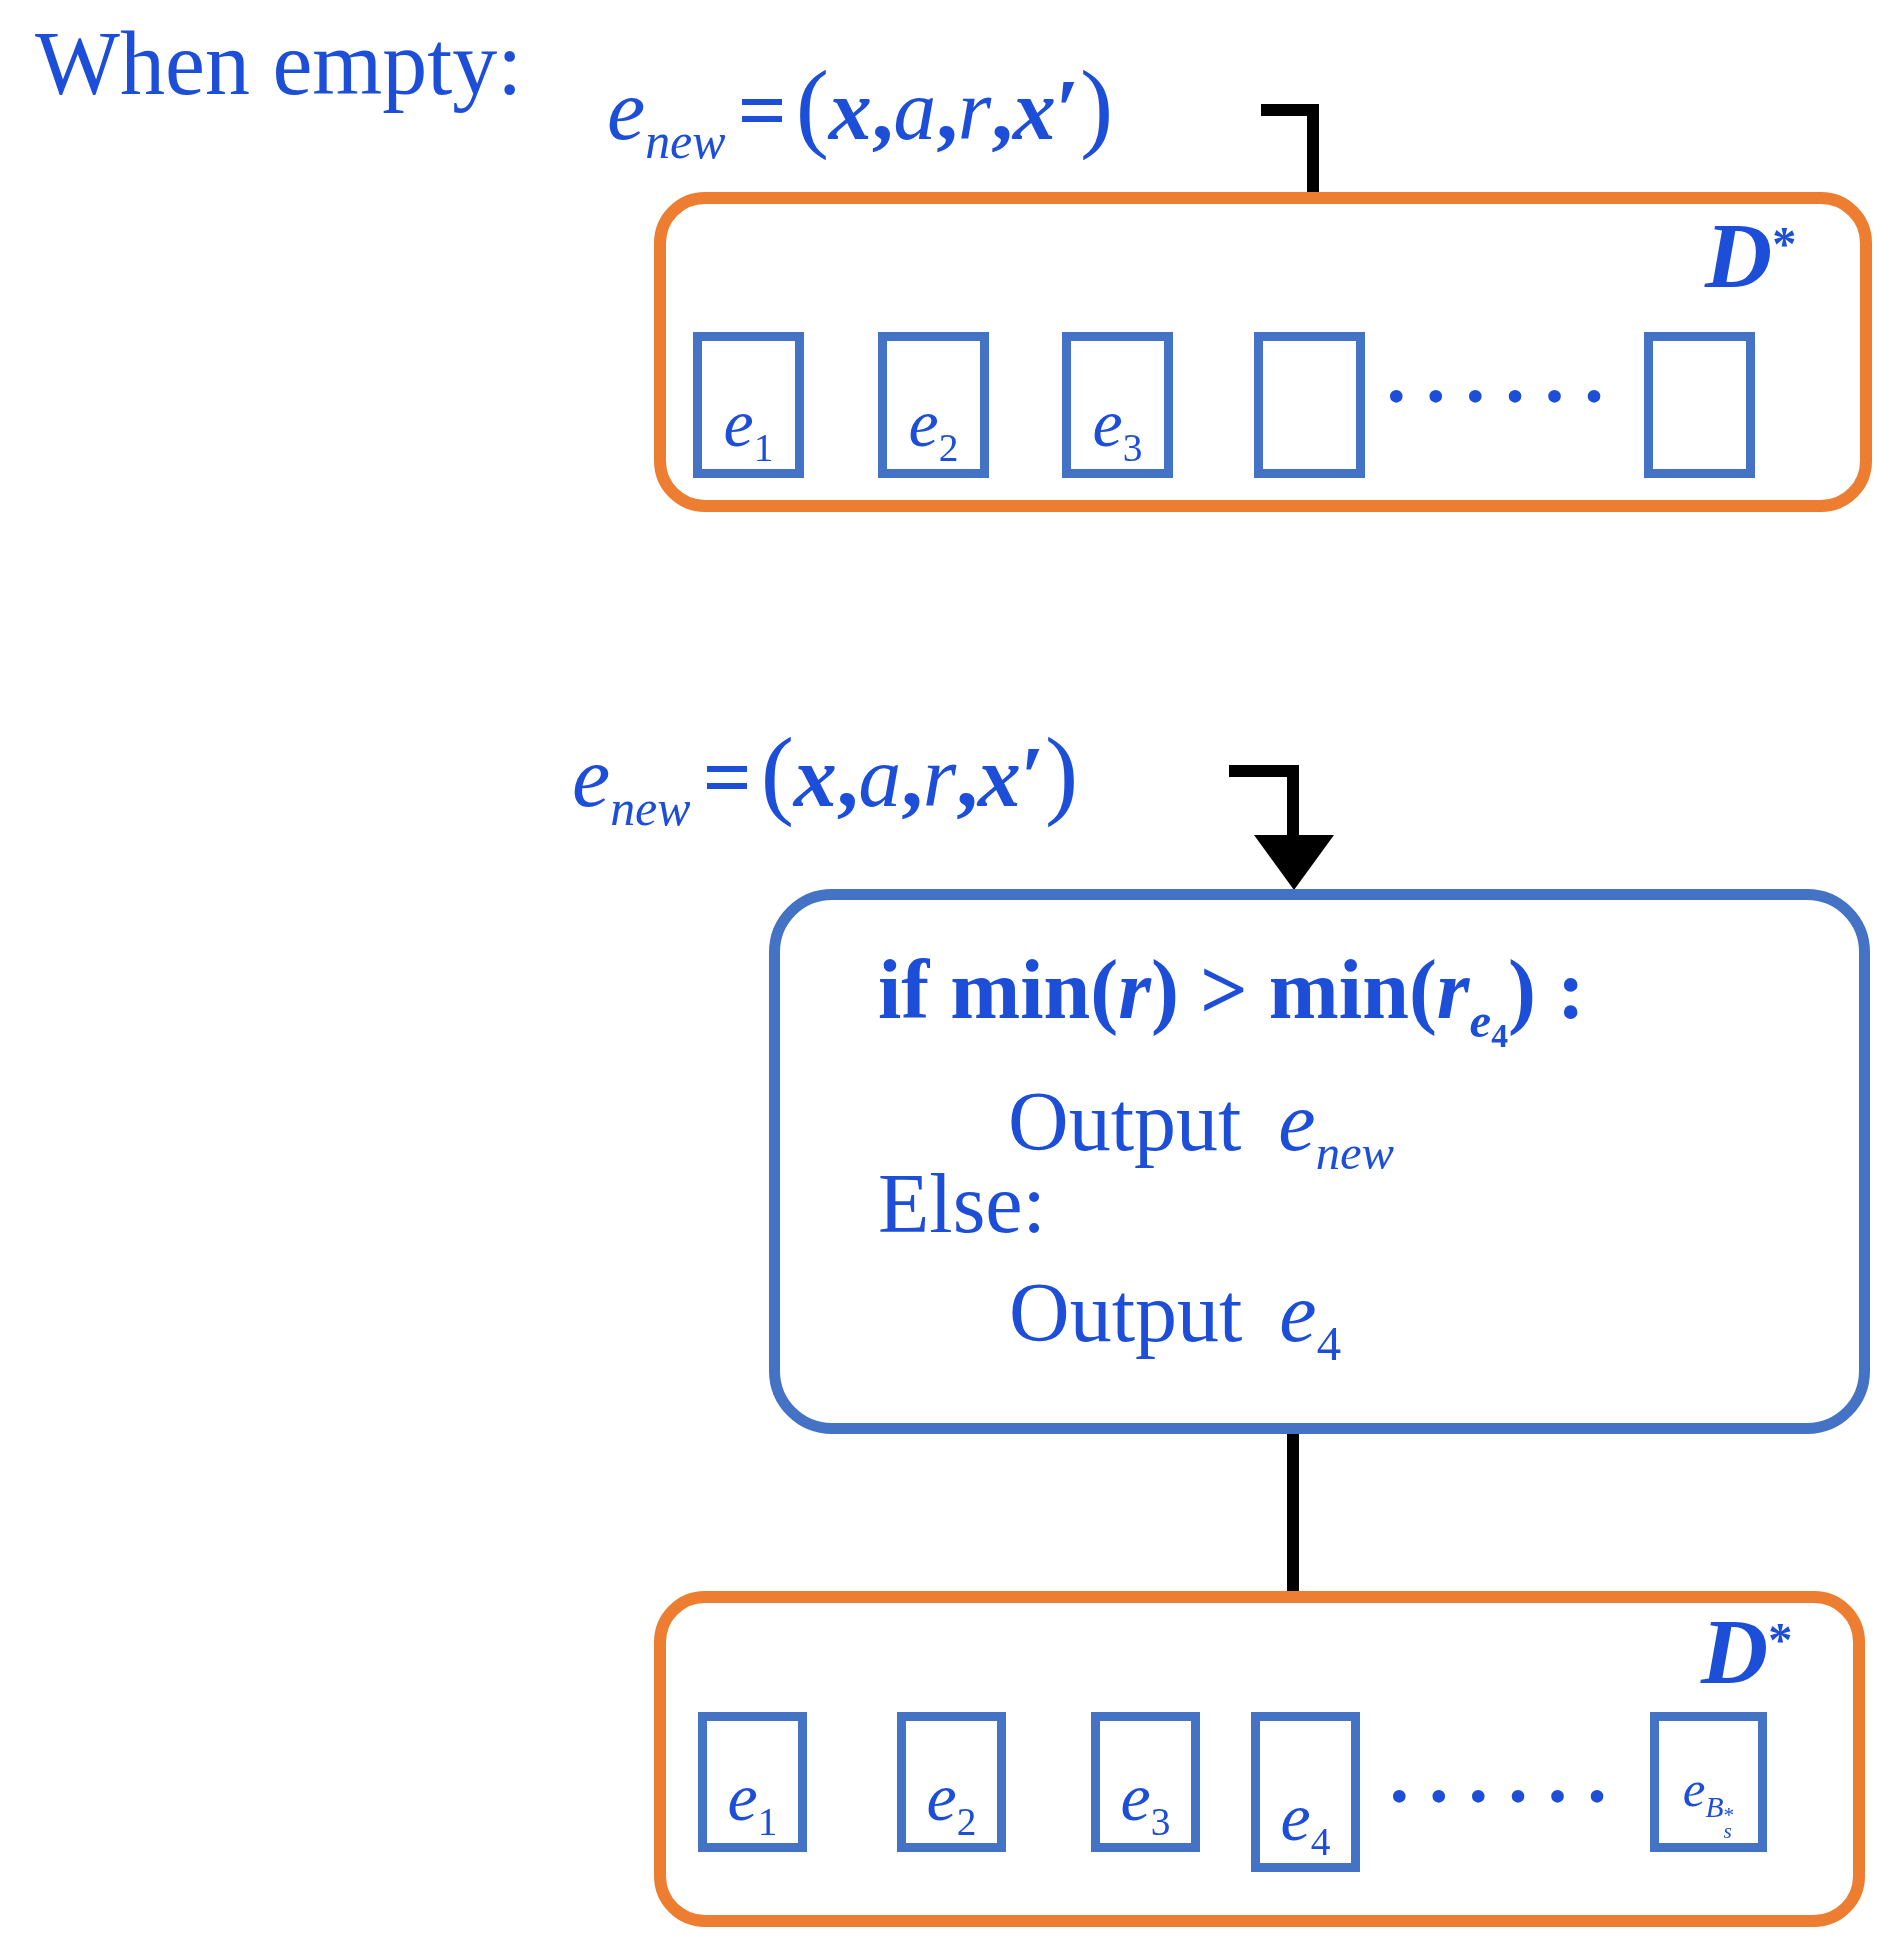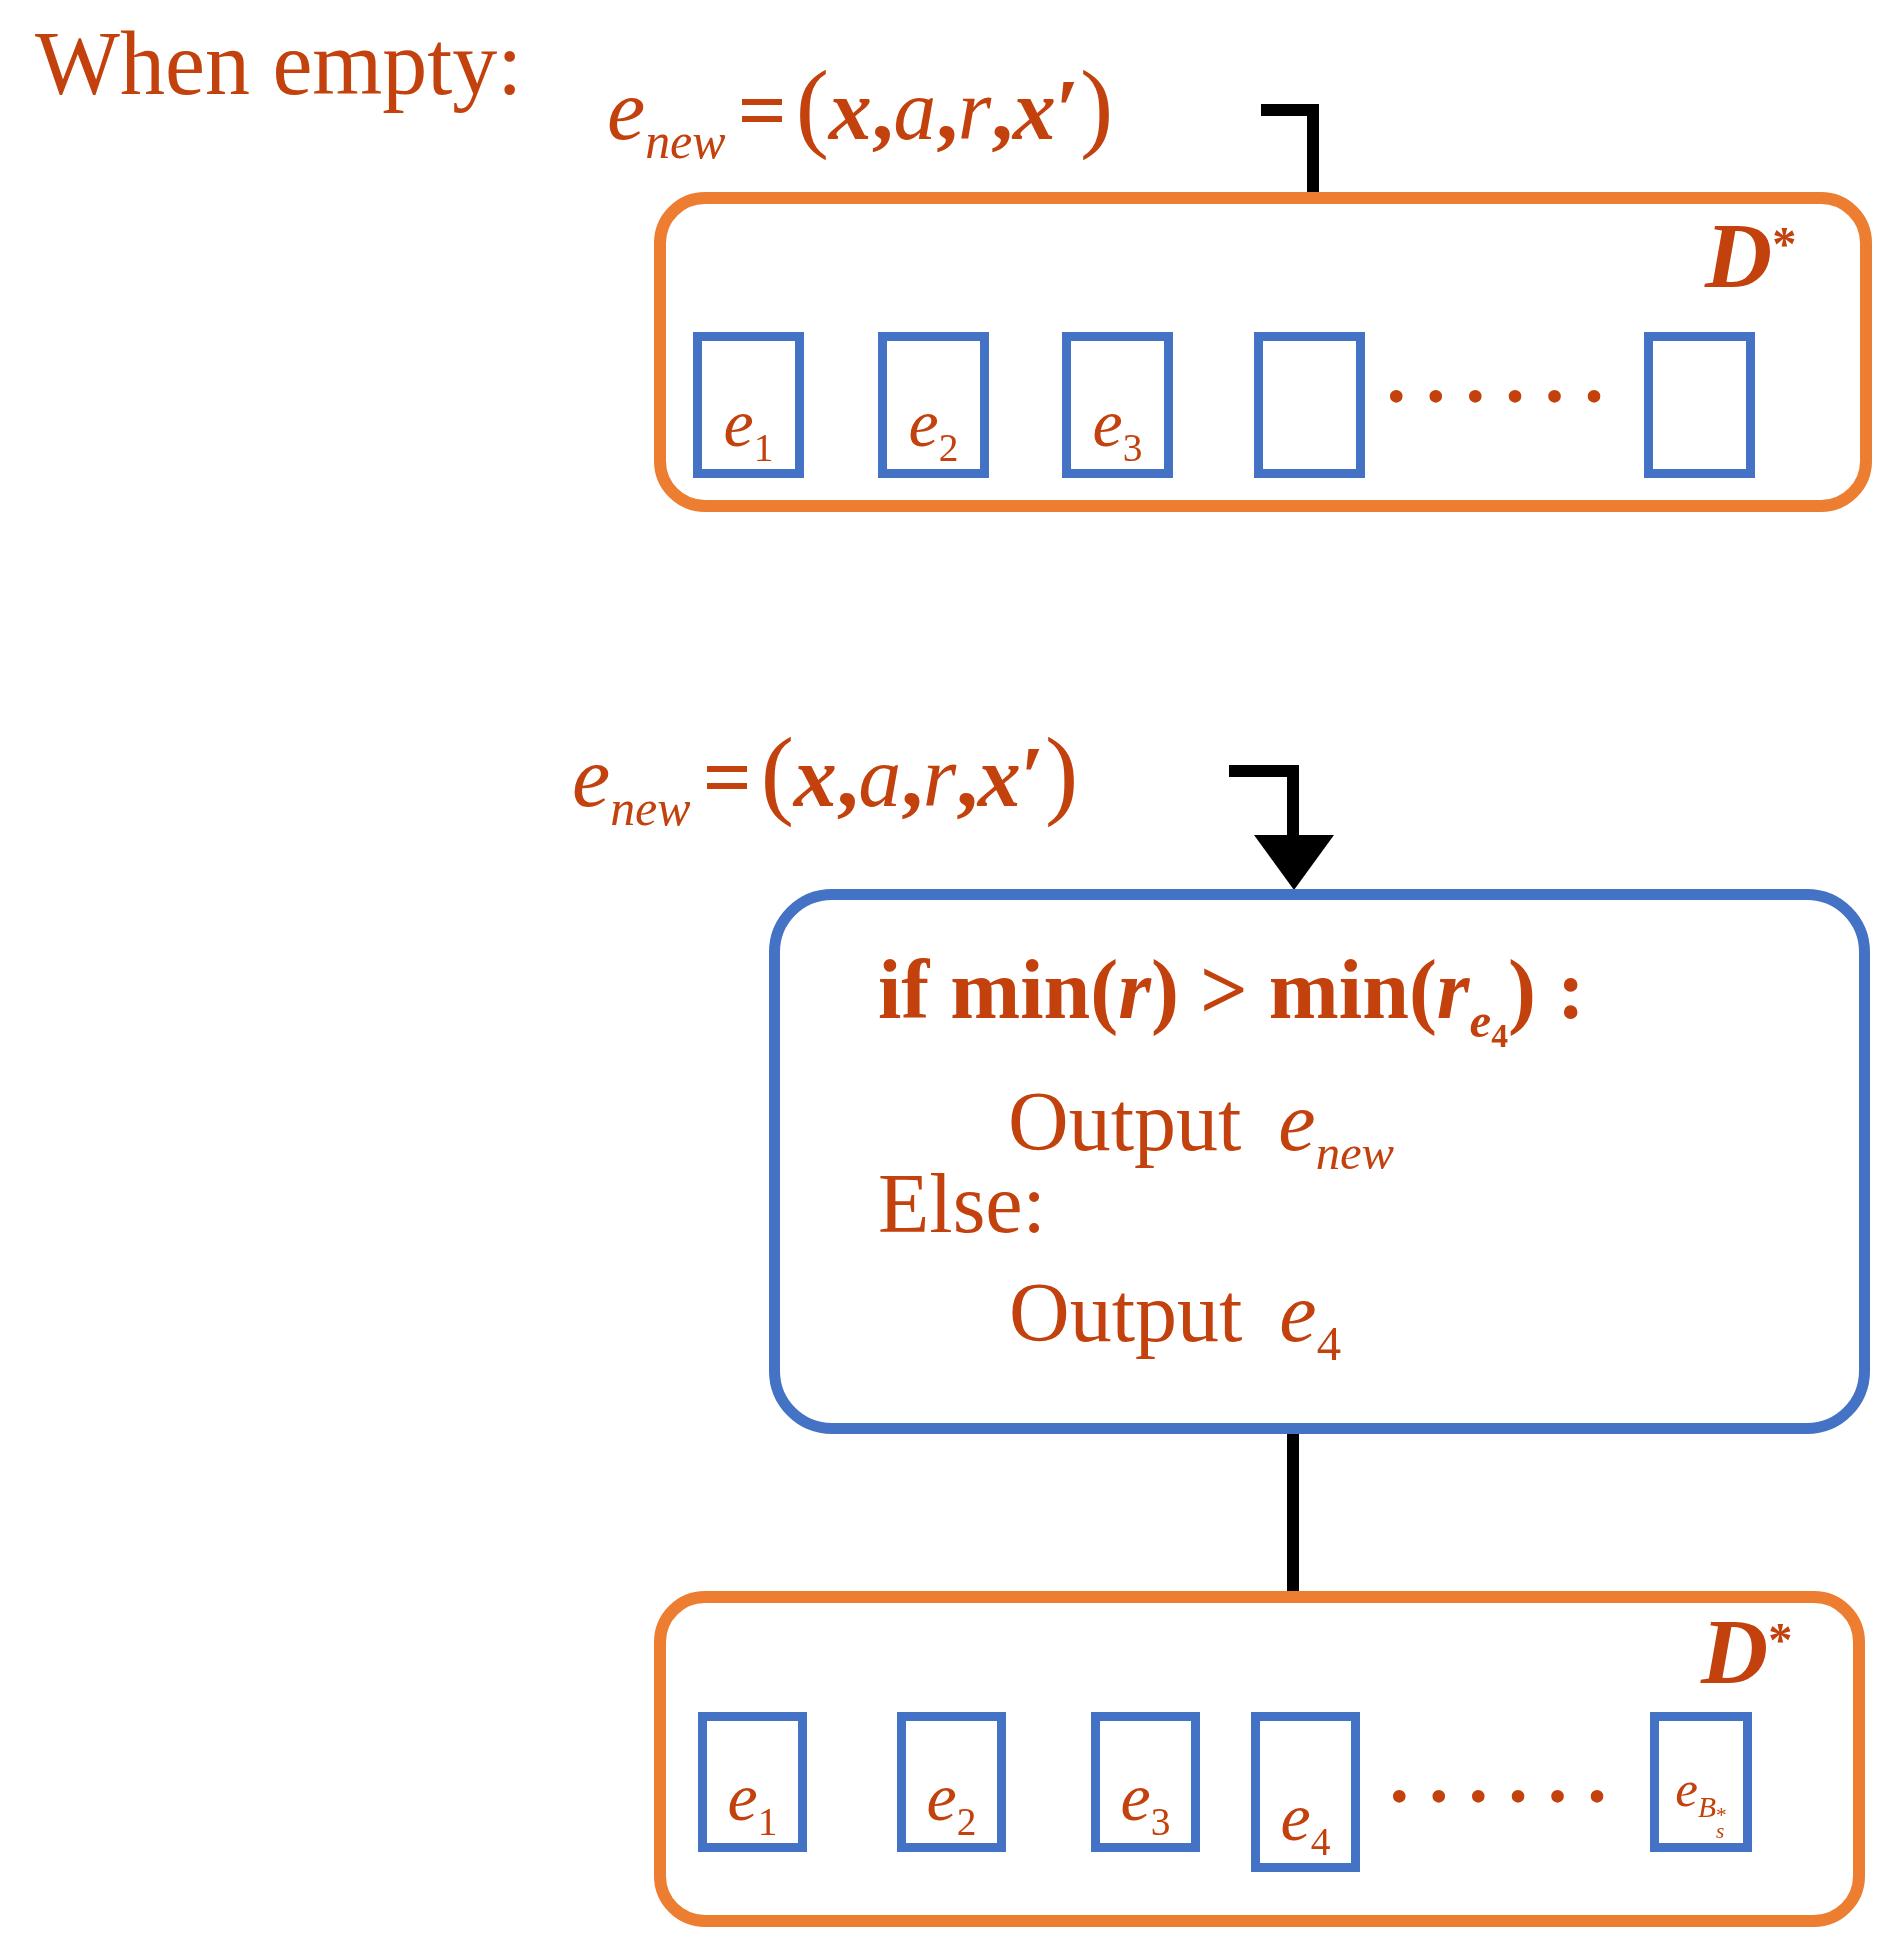--- a/index.html
+++ b/index.html
@@ -1,18 +1,18 @@
 <!DOCTYPE html>
 <html style="font-size:14px"><head>
 <meta charset="utf-8">
 <style>
   html,body{margin:0;padding:0;background:#ffffff;}
   .canvas{
     position:relative;width:1904px;height:1954px;background:#ffffff;
-    font-family:"Liberation Serif","DejaVu Serif",serif;color:#c2410c;overflow:hidden;
+    font-family:"Liberation Serif","DejaVu Serif",serif;color:#1d4ed8;overflow:hidden;
   }
   .abs{position:absolute;}
   .title{font-size:90px;line-height:1.1;white-space:nowrap;}
   
   .eq{font-size:86px;font-style:italic;line-height:1.1;white-space:nowrap;}
   .eq .bold{font-weight:700;}
   .rm{font-style:normal;}
   .eqsign{font-weight:700;font-style:normal;padding:0 8.8px 0 12.3px;}
   .paren{font-size:1.16em;font-style:normal;}
   .sub{font-size:0.58em;vertical-align:-0.38em;}
@@ -112,21 +112,21 @@
   <div class="abs slot" style="left:897px;top:1712px;width:109px;height:140px;">
     <span class="slot-label"><span>e</span><span class="sub rm">2</span></span>
   </div>
   <div class="abs slot" style="left:1091px;top:1712px;width:109px;height:140px;">
     <span class="slot-label"><span>e</span><span class="sub rm">3</span></span>
   </div>
   <div class="abs slot" style="left:1251px;top:1712px;width:109px;height:160px;">
     <span class="slot-label"><span>e</span><span class="sub rm">4</span></span>
   </div>
   <div class="abs dots" style="left:1390px;top:1770px;">••••••</div>
-  <div class="abs slot" style="left:1650px;top:1712px;width:102px;height:140px;">
+  <div class="abs slot" style="left:1650px;top:1712px;width:117px;height:140px;">
     <span class="slot-label-small"><span>e</span><span class="sub it">B</span><span class="stack">
           <span class="rm">*</span>
           <span>s</span>
         </span></span>
   </div>
 
 </div>
 
 
 </body></html>

